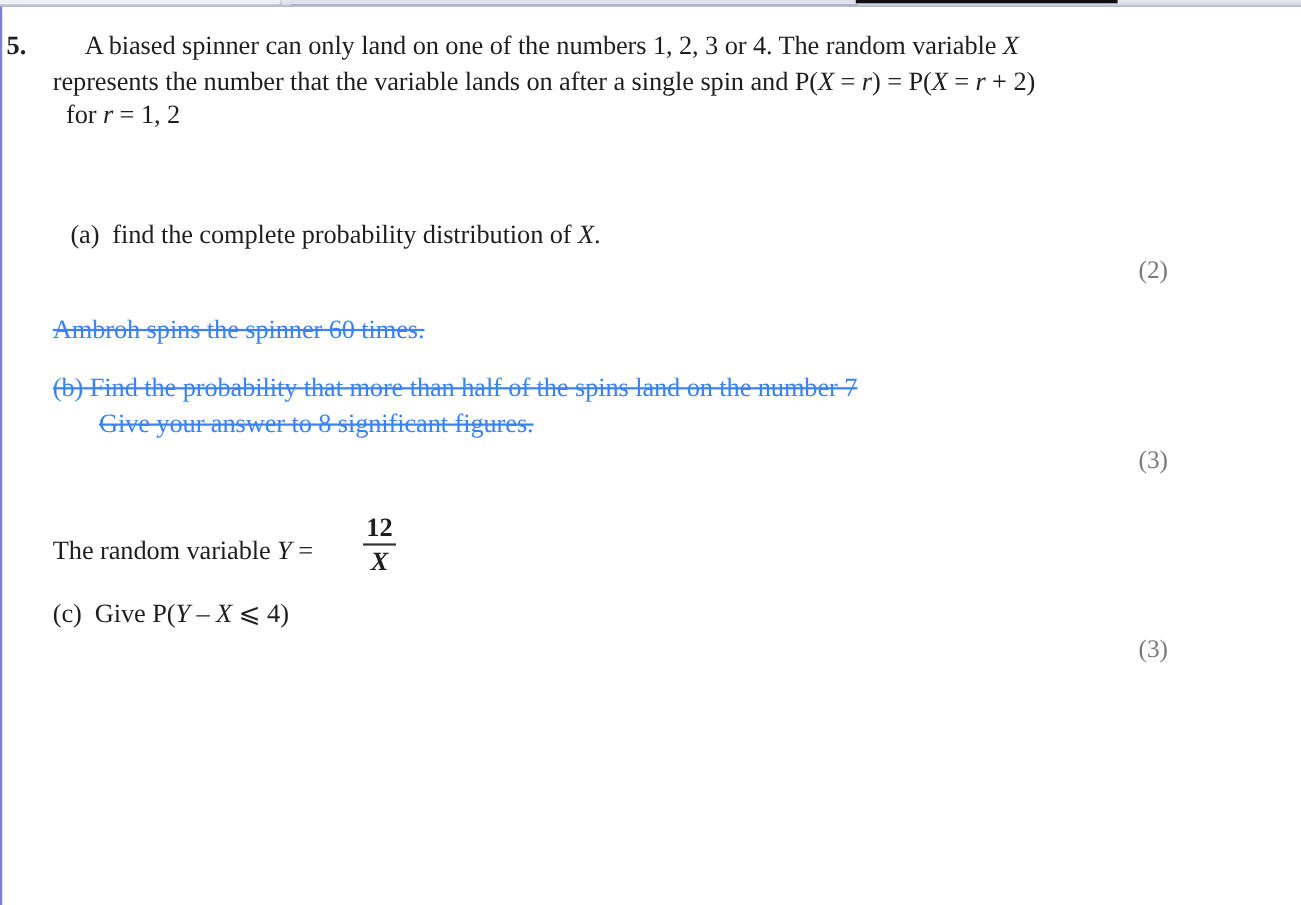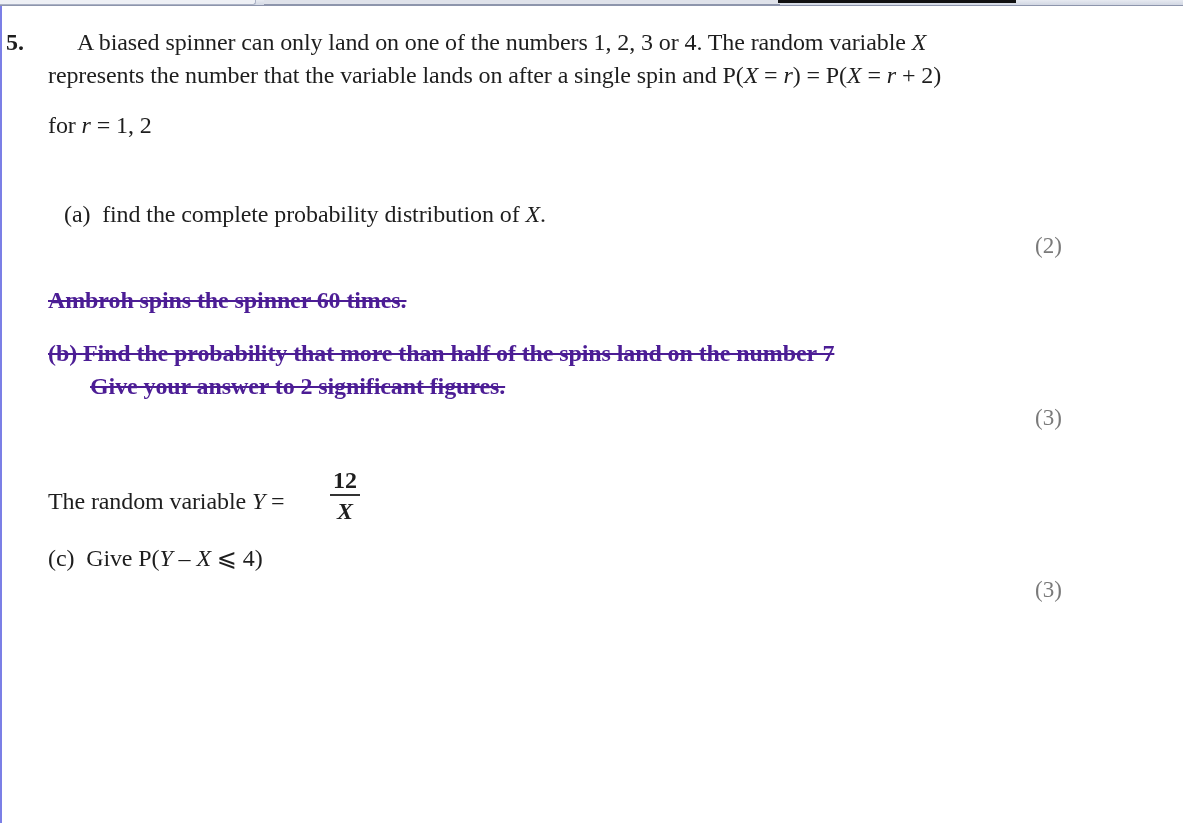--- a/index.html
+++ b/index.html
@@ -72,22 +72,21 @@
     .marks {
       position: absolute;
       left: 1035px;
       font-size: 23px;
       color: #7a7a7a;
       line-height: 28px;
     }
     .struck {
       text-decoration: line-through;
       text-decoration-thickness: 2px;
-      color: #4c1d95;
-      font-weight: bold;
+      color: #3b82f6;
     }
     i { font-style: italic; }
     .frac {
       position: absolute;
       display: inline-flex;
       flex-direction: column;
       align-items: center;
       font-size: 24px;
       line-height: 26px;
     }
@@ -111,37 +110,37 @@
 <div class="page">
 
   <div class="qnum">5.</div>
 
   <div class="line" style="left:48px; top:22px;margin-left:29px;">
     <span>A biased spinner can only land on one of the numbers 1, 2, 3 or 4.  The random variable </span><i>X</i>
   </div>
   <div class="line" style="left:48px; top:55px;">
     <span>represents the number that the variable lands on after a single spin and P(</span><i>X</i><span> = </span><i>r</i><span>) = P(</span><i>X</i><span> = </span><i>r</i><span> + 2)</span>
   </div>
-  <div class="line" style="left:48px; top:85px;margin-top:20px;">
+  <div class="line" style="left:60px; top:85px;">
     <span>for </span><i>r</i><span> = 1, 2</span>
   </div>
 
 
   <div class="line" style="left:64px; top:194px;text-align:center;">
     <span>(a)</span>&nbsp;
     <span>find the complete probability distribution of </span><i>X</i><span>.</span>
   </div>
   <div class="marks" style="top:226px;">(2)</div>
 
   <div class="line struck" style="left:48px; top:280px;">Ambroh spins the spinner 60 times.</div>
 
   <div class="line" style="left:48px; top:333px;">
     <span class="struck">(b)</span><span class="struck">&nbsp;</span><span class="struck">Find the probability that more than half of the spins land on the number 7</span>
   </div>
-  <div class="line struck" style="left:90px; top:366px;">Give your answer to 2 significant figures.</div>
+  <div class="line struck" style="left:90px; top:366px;">Give your answer to 8 significant figures.</div>
   <div class="marks" style="top:398px;">(3)</div>
 
   <div class="line" style="left:48px; top:481px;">
     <span>The random variable </span><i>Y</i><span> = </span>
   </div>
   <div class="frac" style="left:330px; top:461px;">
     <span class="num">12</span>
     <span class="bar"></span>
     <i class="num">X</i>
   </div>

